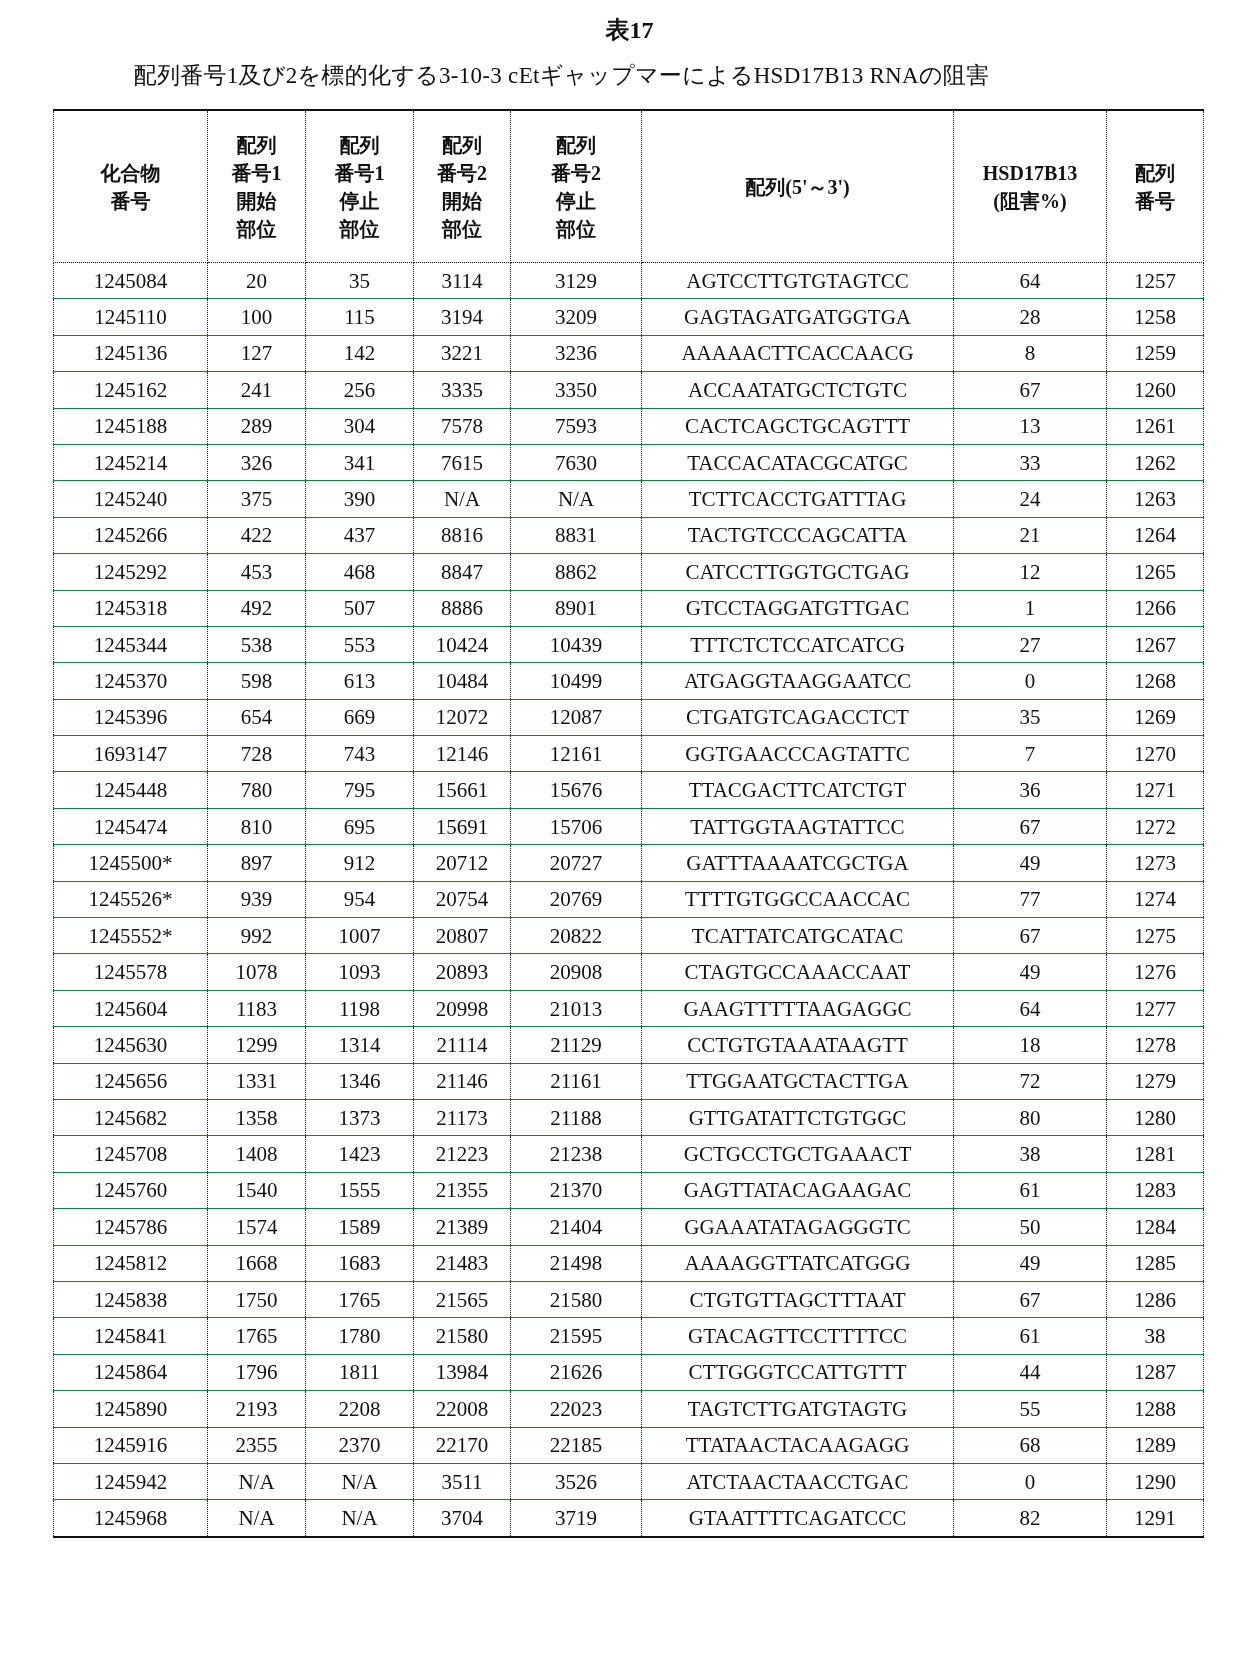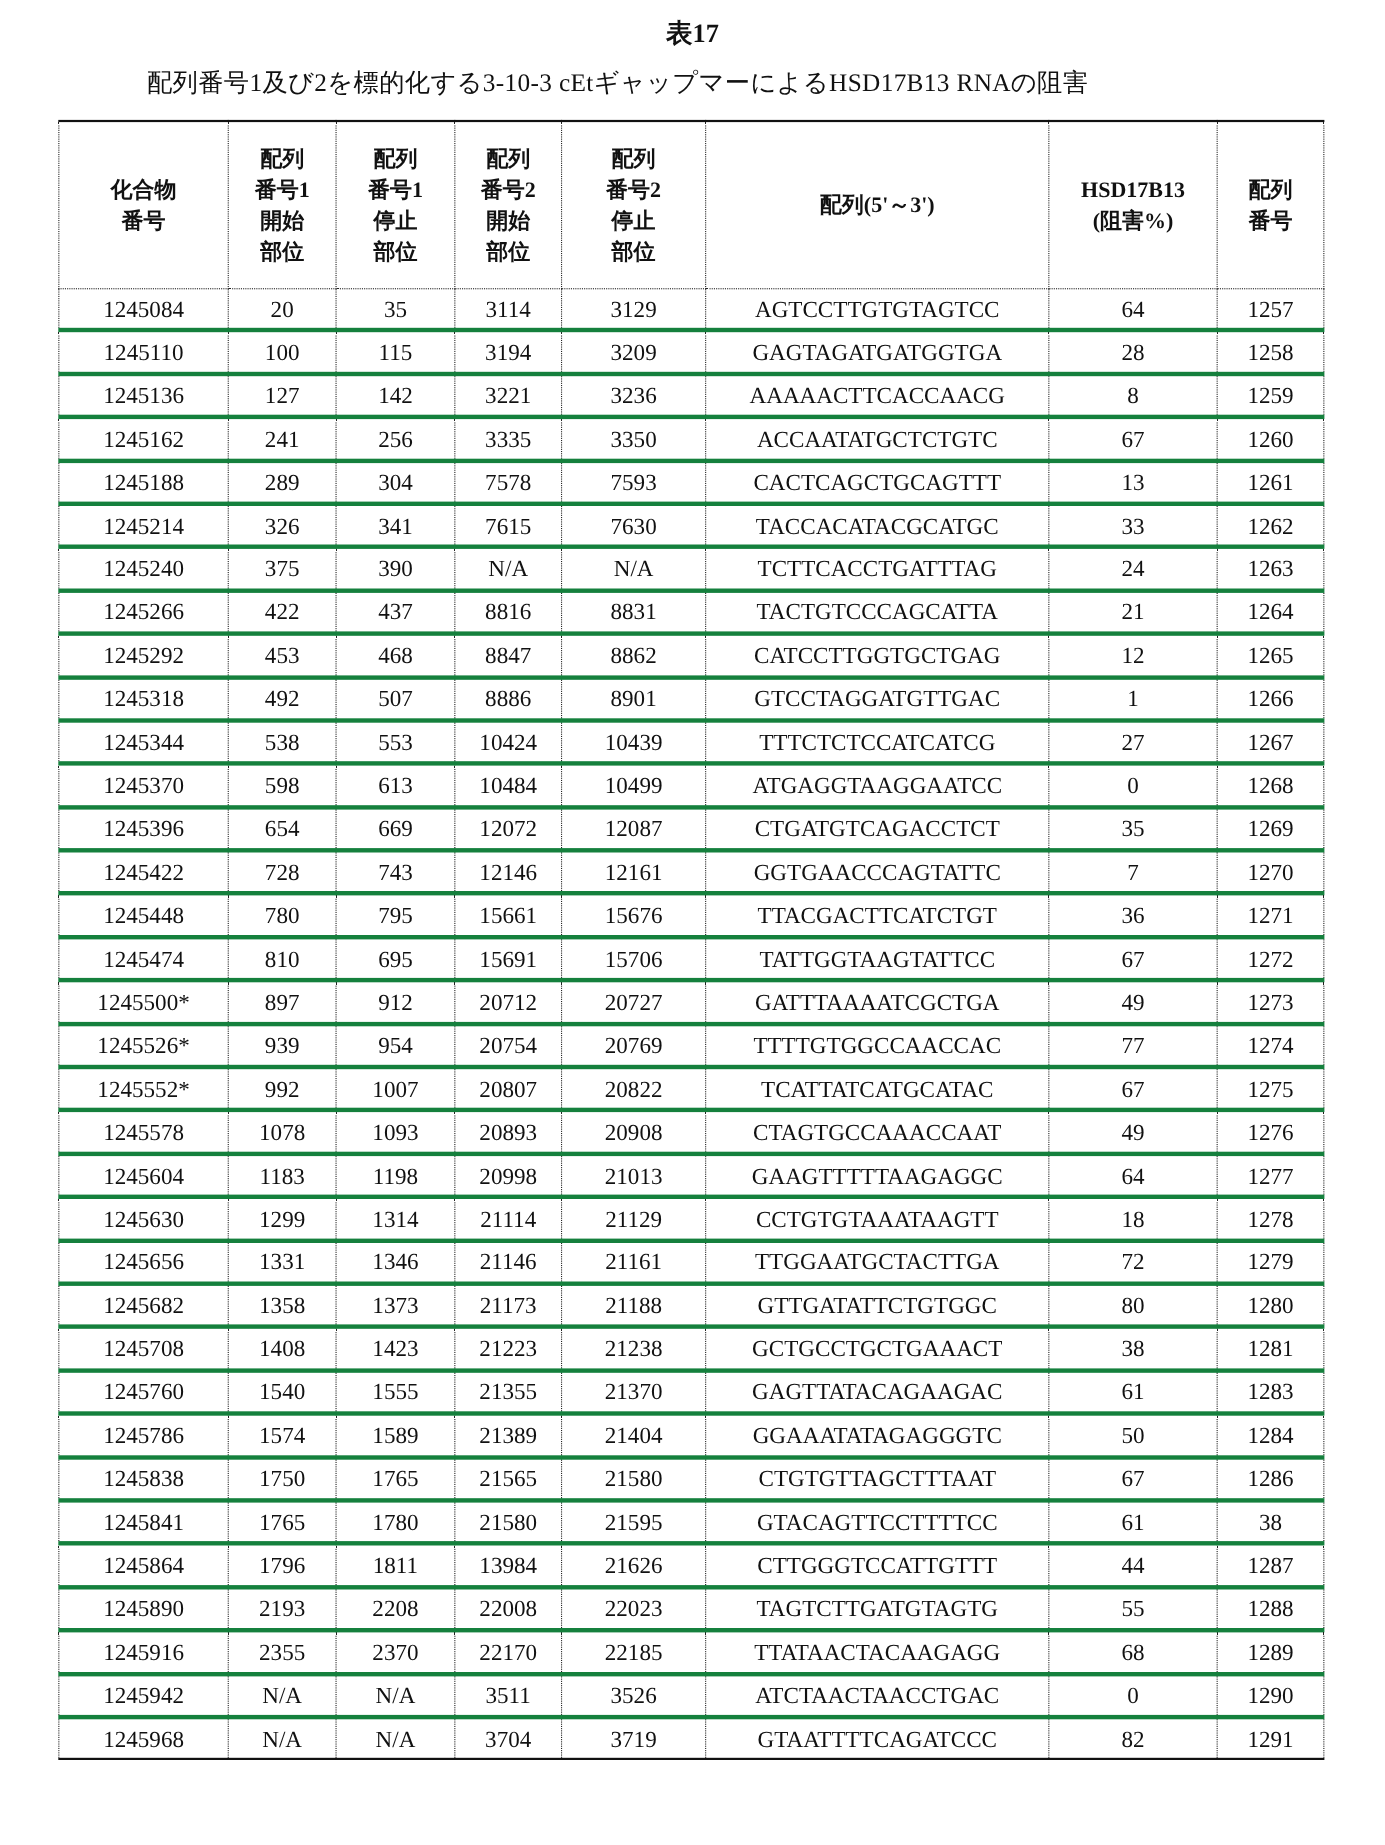--- a/index.html
+++ b/index.html
@@ -4,21 +4,21 @@
 <style>
   html, body { margin:0; padding:0; background:#ffffff; }
   body { width:1259px; height:1677px; position:relative; font-family:"Liberation Serif","DejaVu Serif",serif; color:#111; }
   .table-number { position:absolute; top:14px; left:0; width:1259px; text-align:center; font-size:24px; font-weight:bold; }
   .table-caption { position:absolute; top:60px; left:0; width:1123px; text-align:center; font-size:23px; letter-spacing:0.3px; }
   table.data { position:absolute; left:53px; top:109px; width:1150px; border-collapse:collapse; table-layout:fixed; }
   table.data th, table.data td { border:1px dotted #222; text-align:center; padding:0; }
   table.data thead tr { border-top:2px solid #111; }
   table.data th { height:151px; font-weight:bold; font-size:20px; line-height:28px; vertical-align:middle; }
   table.data td { height:35.4px; font-size:21px; line-height:24px; }
-  table.data tbody tr { border-bottom:4px solid #15803d; }
+  table.data tbody tr { border-bottom:1px solid #15803d; }
   table.data tbody tr:last-child { border-bottom:2px solid #111; }
   .hl { display:block; }
 </style>
 </head>
 <body>
 
 <div class="table-number">表17</div>
 <div class="table-caption">配列番号1及び2を標的化する3-10-3 cEtギャップマーによるHSD17B13 RNAの阻害</div>
 
 <table class="data">
@@ -200,21 +200,21 @@
         <td>1245396</td>
         <td>654</td>
         <td>669</td>
         <td>12072</td>
         <td>12087</td>
         <td>CTGATGTCAGACCTCT</td>
         <td>35</td>
         <td>1269</td>
       </tr>
       <tr>
-        <td>1245422</td>
+        <td>1693147</td>
         <td>728</td>
         <td>743</td>
         <td>12146</td>
         <td>12161</td>
         <td>GGTGAACCCAGTATTC</td>
         <td>7</td>
         <td>1270</td>
       </tr>
       <tr>
         <td>1245448</td>
@@ -340,20 +340,30 @@
         <td>1245786</td>
         <td>1574</td>
         <td>1589</td>
         <td>21389</td>
         <td>21404</td>
         <td>GGAAATATAGAGGGTC</td>
         <td>50</td>
         <td>1284</td>
       </tr>
       <tr>
+        <td>1245812</td>
+        <td>1668</td>
+        <td>1683</td>
+        <td>21483</td>
+        <td>21498</td>
+        <td>AAAAGGTTATCATGGG</td>
+        <td>49</td>
+        <td>1285</td>
+      </tr>
+      <tr>
         <td>1245838</td>
         <td>1750</td>
         <td>1765</td>
         <td>21565</td>
         <td>21580</td>
         <td>CTGTGTTAGCTTTAAT</td>
         <td>67</td>
         <td>1286</td>
       </tr>
       <tr>

